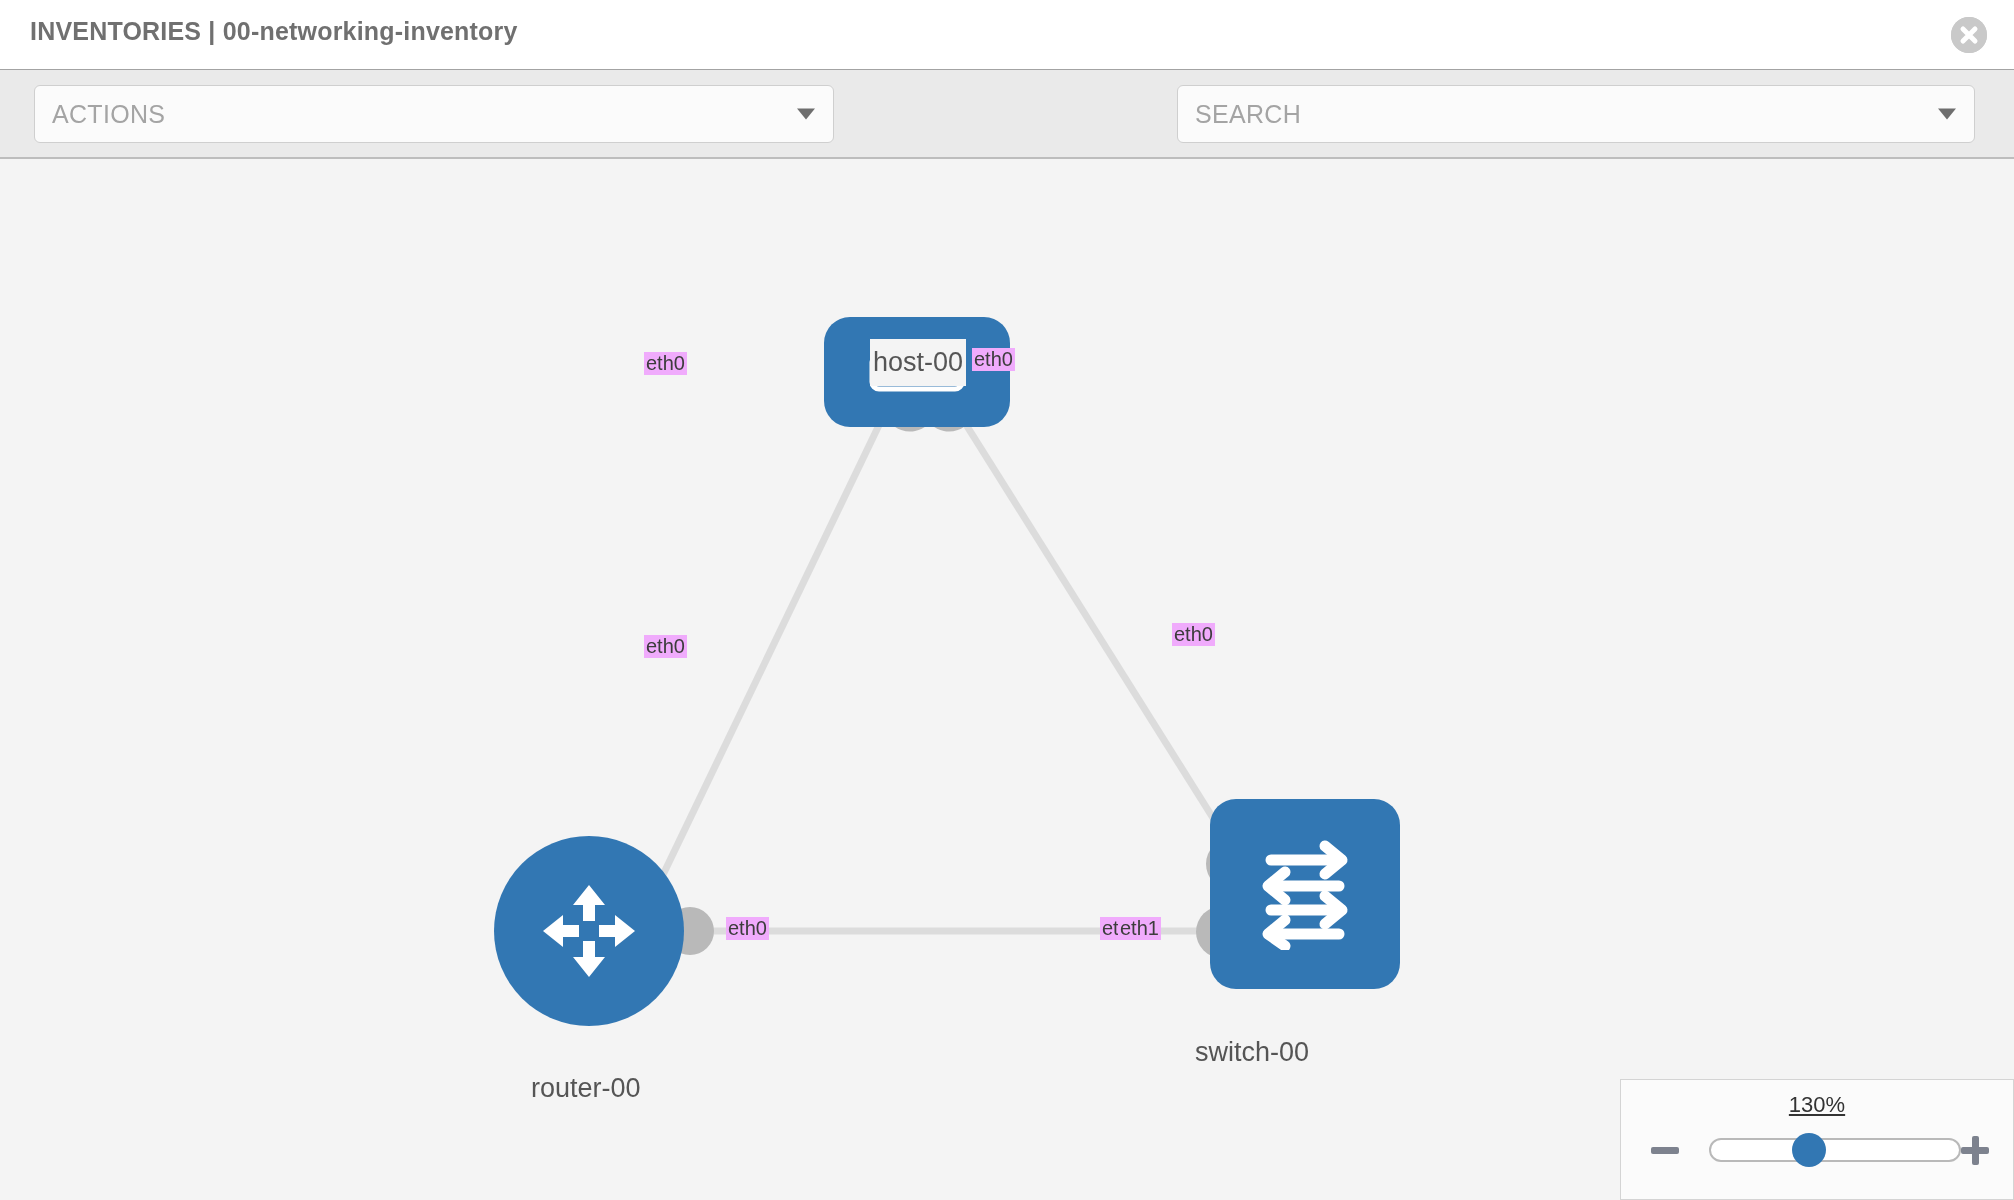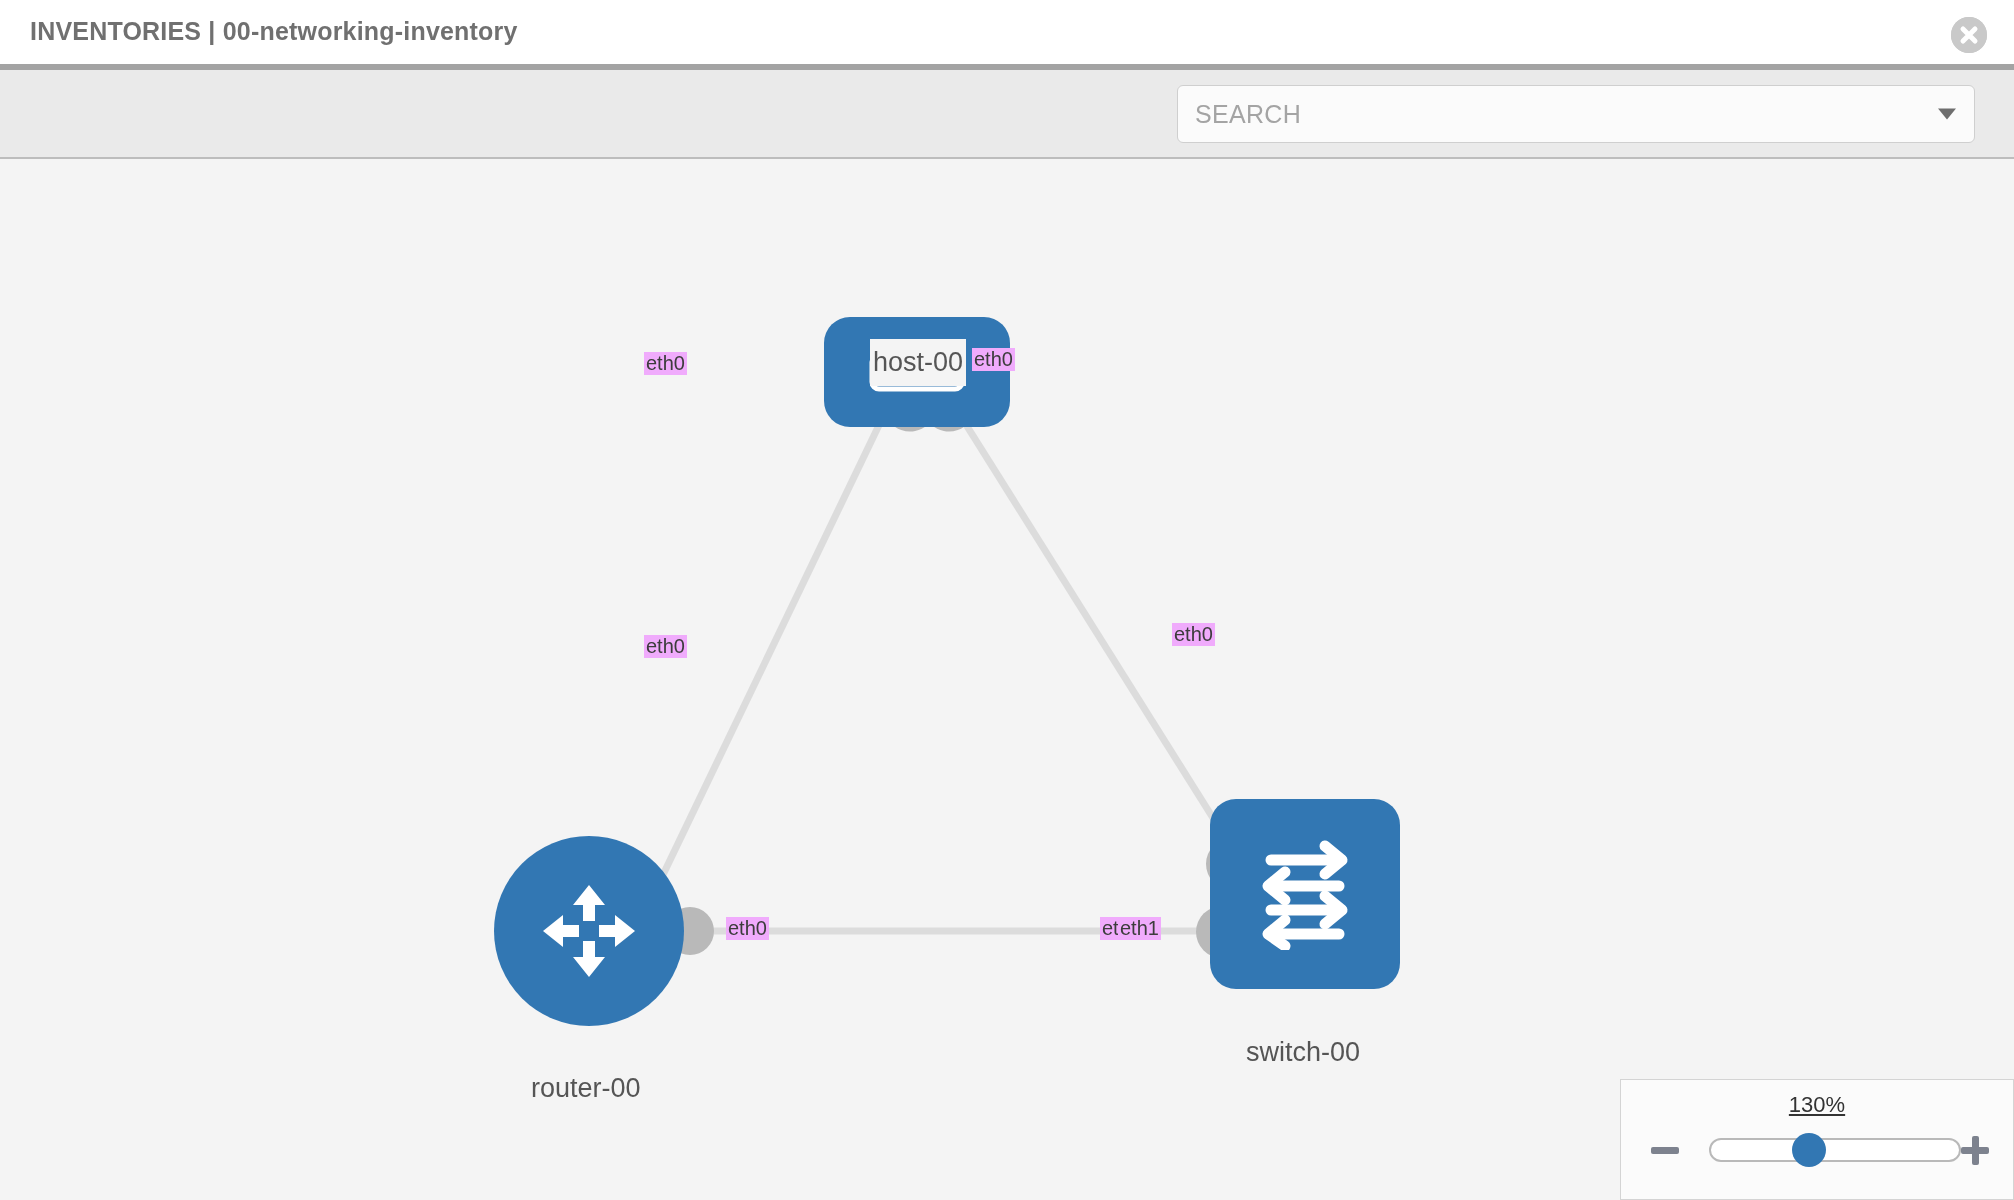--- a/index.html
+++ b/index.html
@@ -8,21 +8,21 @@
     font-family: "Liberation Sans", sans-serif;
     background: #f4f4f4;
     overflow: hidden;
   }
 
   
   .header {
     position: absolute; left: 0; top: 0;
     width: 2014px; height: 70px;
     background: #ffffff;
-    border-bottom: 6px solid #a3a3a3;
+    border-bottom: 1px solid #a3a3a3;
   }
   .page-title {
     position: absolute; left: 30px; top: 17px;
     font-size: 25px; font-weight: bold;
     color: #707070; letter-spacing: 0.2px;
     white-space: nowrap;
   }
   .close-btn {
     position: absolute; right: 27px; top: 17px;
     width: 36px; height: 36px; border-radius: 50%;
@@ -96,21 +96,21 @@
 
   .node-label {
     position: absolute;
     font-size: 27px; color: #555555;
     background: #f4f4f4;
     white-space: nowrap;
     padding: 8px 3px;
   }
   .lbl-host   { left: 870px; top: 178px; }
   .lbl-router { left: 528px; top: 868px; margin-top: 36px; }
-  .lbl-switch { left: 1243px; top: 868px; }
+  .lbl-switch { left: 1192px; top: 868px; }
 
   
   .port-label {
     position: absolute;
     font-size: 20px; color: #3c3c3c;
     background: #f0abfc;
     white-space: nowrap;
     padding: 0 2px;
   }
   .zoom-box {
@@ -150,20 +150,24 @@
   <div class="close-btn">
     <svg width="36" height="36" viewBox="0 0 36 36">
       <circle cx="18" cy="18" r="18" fill="#c9c9c9"></circle>
       <path d="M12 12 L24 24 M24 12 L12 24" stroke="#ffffff" stroke-width="5" stroke-linecap="round"></path>
     </svg>
   </div>
 </div>
 
 <div class="toolbar">
 
+  <div class="field field-actions">
+    <span class="field-text">ACTIONS</span>
+    <span class="caret"></span>
+  </div>
 
   <div class="field field-search">
     <span class="field-text">SEARCH</span>
     <span class="caret"></span>
   </div>
 
   <div class="tool-icon tool-wrench">
     <svg width="46" height="46" viewBox="0 0 46 46">
       <path d="M32.5 7.5 a10.5 10.5 0 1 0 5.5 13.2 l-6.2-3.1 -2.8-6.1 z" fill="#7d828e"></path>
       <rect x="6" y="27" width="22" height="7.5" rx="3.5" fill="#7d828e" transform="rotate(-42 17 31)"></rect>

